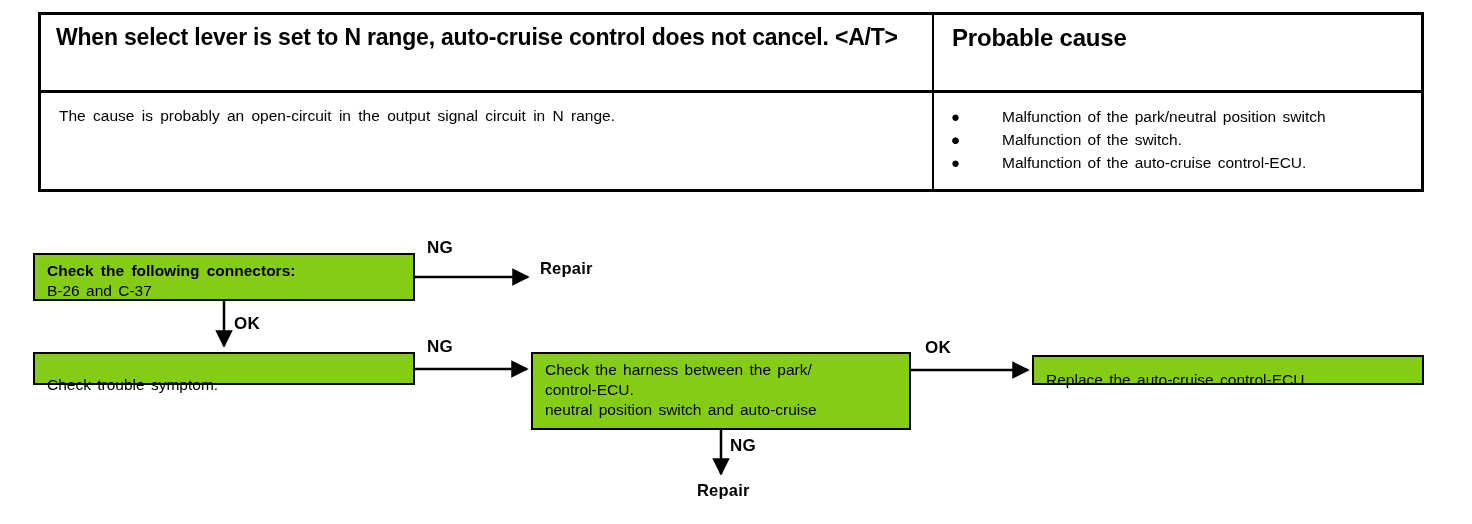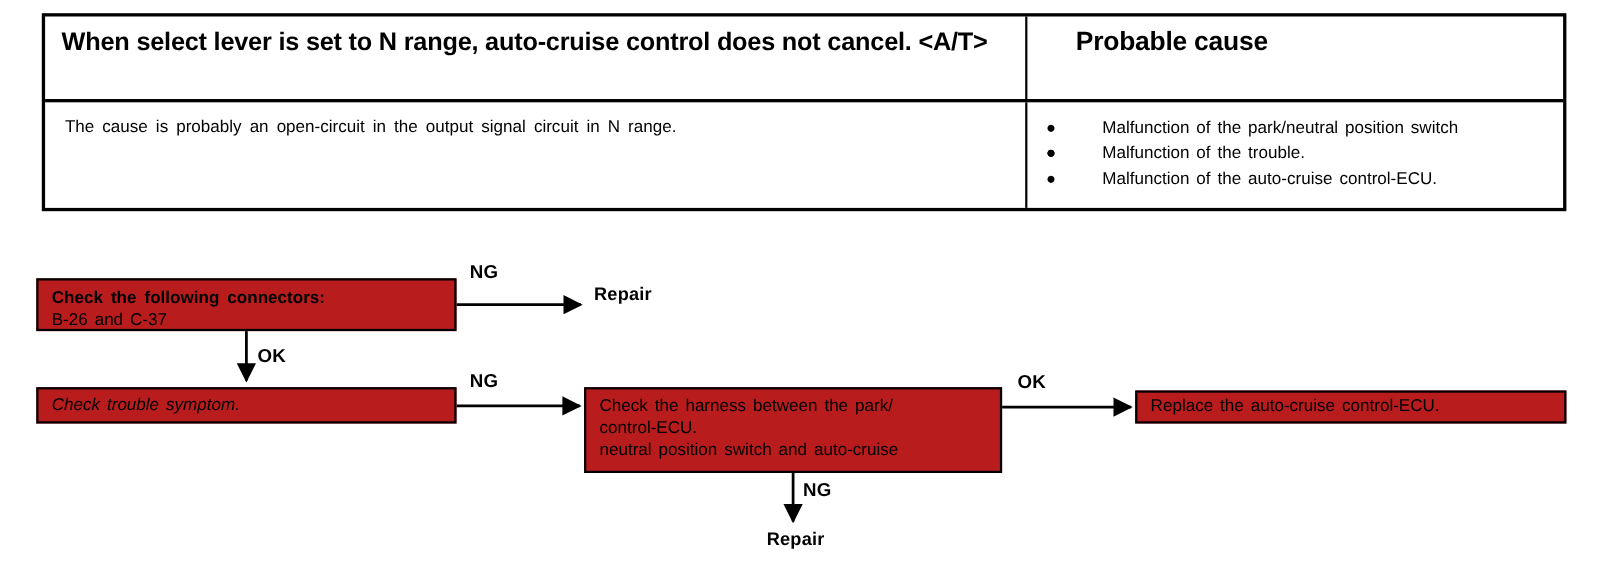--- a/index.html
+++ b/index.html
@@ -26,21 +26,20 @@
     border: 3px solid #000;
     box-sizing: border-box;
     display: flex;
     flex-direction: column;
   }
   .table-header-row {
     display: flex;
     height: 78px;
     border-bottom: 3px solid #000;
     box-sizing: border-box;
-    gap: 26px;
   }
   .table-body-row {
     display: flex;
     flex: 1;
   }
   .col-left {
     width: 893px;
     box-sizing: border-box;
     border-right: 2px solid #000;
     position: relative;
@@ -97,37 +96,37 @@
     left: 0;
     top: 0;
     width: 1472px;
     height: 524px;
     pointer-events: none;
   }
   .fbox {
     position: absolute;
     border: 2px solid #000;
     box-sizing: border-box;
-    background: #b91c1c;
+    background: #84cc16;
     font-size: 15.5px;
     line-height: 20px;
     padding: 6px 10px 4px 12px;
     word-spacing: 2px;
   }
   .fbox .bold-line {
     font-weight: bold;
     word-spacing: 3px;
   }
 
   #box-connectors { left: 33px;  top: 253px; width: 382px; height: 48px; }
   #box-symptom    { left: 33px;  top: 352px; width: 382px; height: 33px;
-                    padding-top: 5px; font-style: italic; }
+                    padding-top: 21px; }
   #box-harness    { left: 531px; top: 352px; width: 380px; height: 78px; }
   #box-replace    { left: 1032px; top: 355px; width: 392px; height: 30px;
-                    padding-top: 3px; }
+                    padding-top: 13px; }
 
   .label {
     position: absolute;
     font-size: 17px;
     font-weight: bold;
     letter-spacing: 0.2px;
   }
   .repair-label {
     position: absolute;
     font-size: 16.5px;
@@ -167,21 +166,21 @@
       <ul class="cause-list">
         <li>
           <span class="bullet">●</span>
           <span>Malfunction of the park/neutral position switch</span>
         </li>
         <li>
           <span class="bullet">●</span>
         </li>
         <li>
           <span class="bullet">●</span>
-          <span>Malfunction of the trouble.</span>
+          <span>Malfunction of the switch.</span>
         </li>
         <li>
           <span class="bullet">●</span>
           <span>Malfunction of the auto-cruise control-ECU.</span>
         </li>
       </ul>
     </div>
   </div>
 </div>
 

